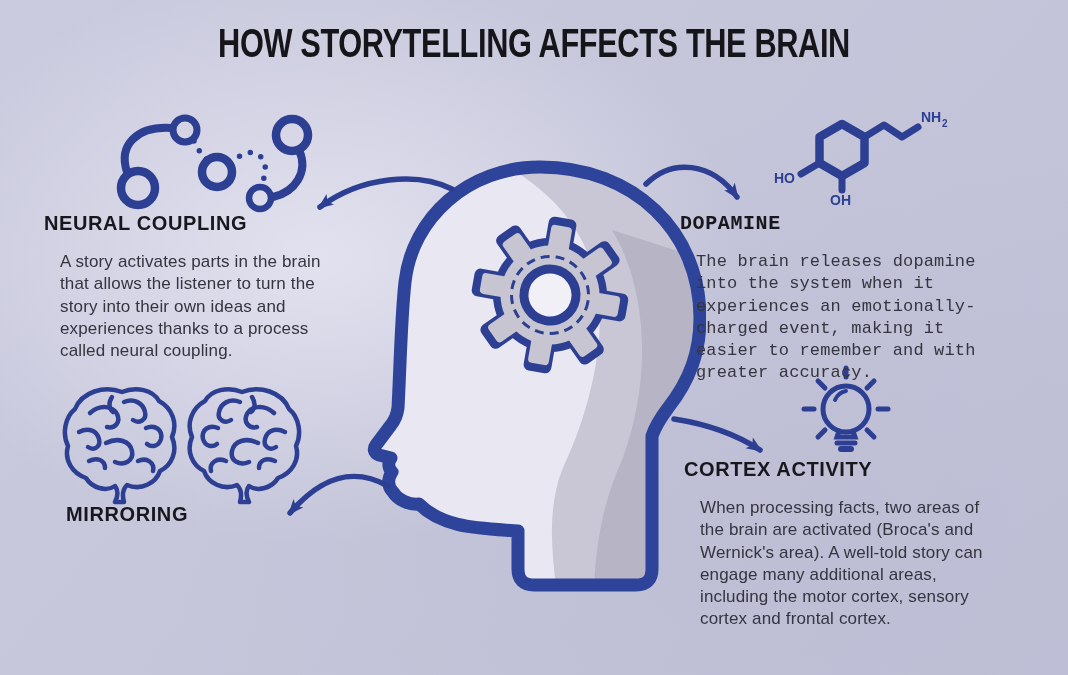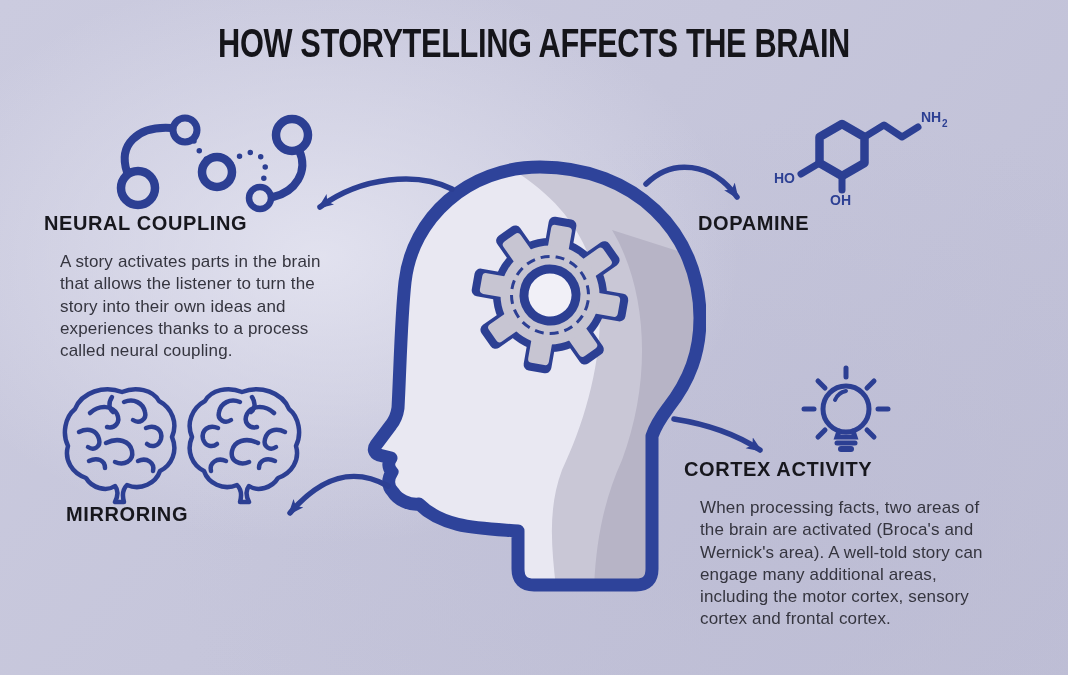--- a/index.html
+++ b/index.html
@@ -161,22 +161,23 @@
       <path d="M 77,65 L 84,72"></path>
       <path d="M 35,65 L 28,72"></path>
     </g>
   </svg>
 
   <div class="abs section" style="left:44px;top:212px;width:300px;">
     <h2>NEURAL COUPLING</h2>
     <p style="width:290px">A story activates parts in the brain that allows the listener to turn the story into their own ideas and experiences thanks to a process called neural coupling.</p>
   </div>
 
-  <div class="abs section" style="left:698px;top:212px;width:310px;">
+  <div class="abs section" style="left:680px;top:212px;width:310px;font-family:Liberation Mono, monospace;">
     <h2>DOPAMINE</h2>
+    <p style="width:292px">The brain releases dopamine into the system when it experiences an emotionally-charged event, making it easier to remember and with greater accuracy.</p>
   </div>
 
   <div class="abs section" style="left:66px;top:503px;width:310px;">
     <h2>MIRRORING</h2>
   </div>
 
   <div class="abs section" style="left:684px;top:458px;width:320px;">
     <h2>CORTEX ACTIVITY</h2>
     <p style="width:294px">When processing facts, two areas of the brain are activated (Broca's and Wernick's area). A well-told story can engage many additional areas, including the motor cortex, sensory cortex and frontal cortex.</p>
   </div>

